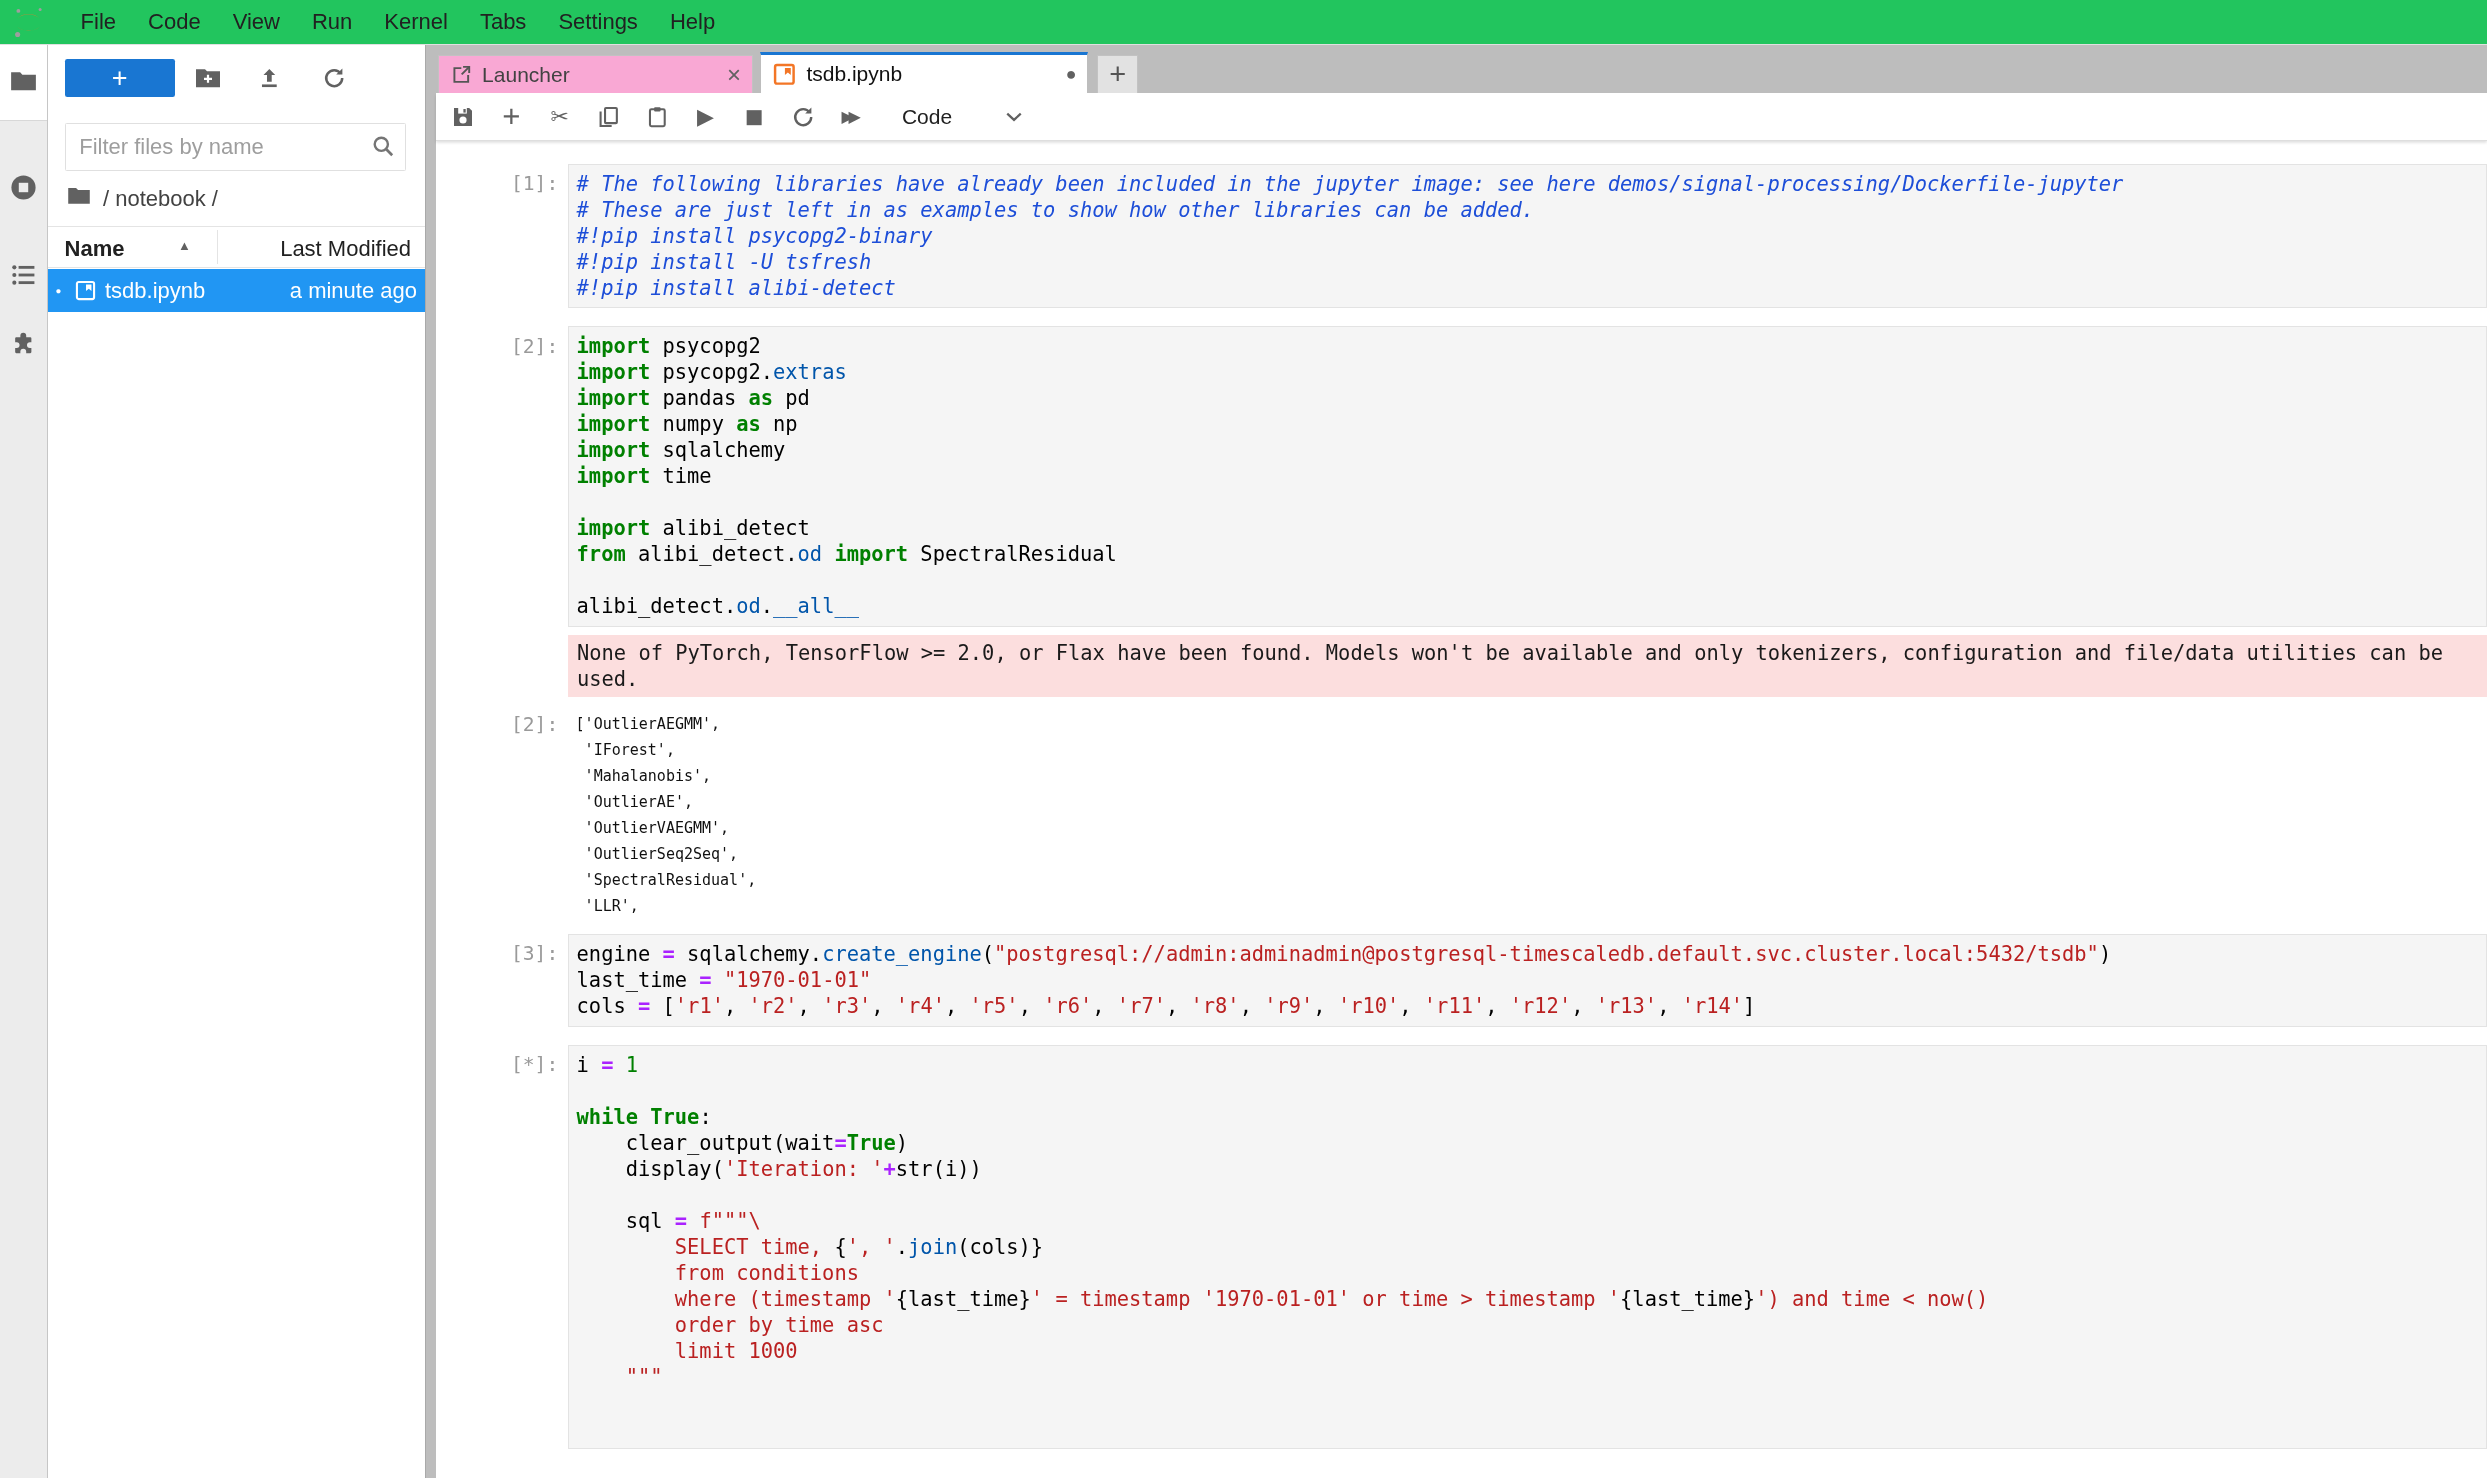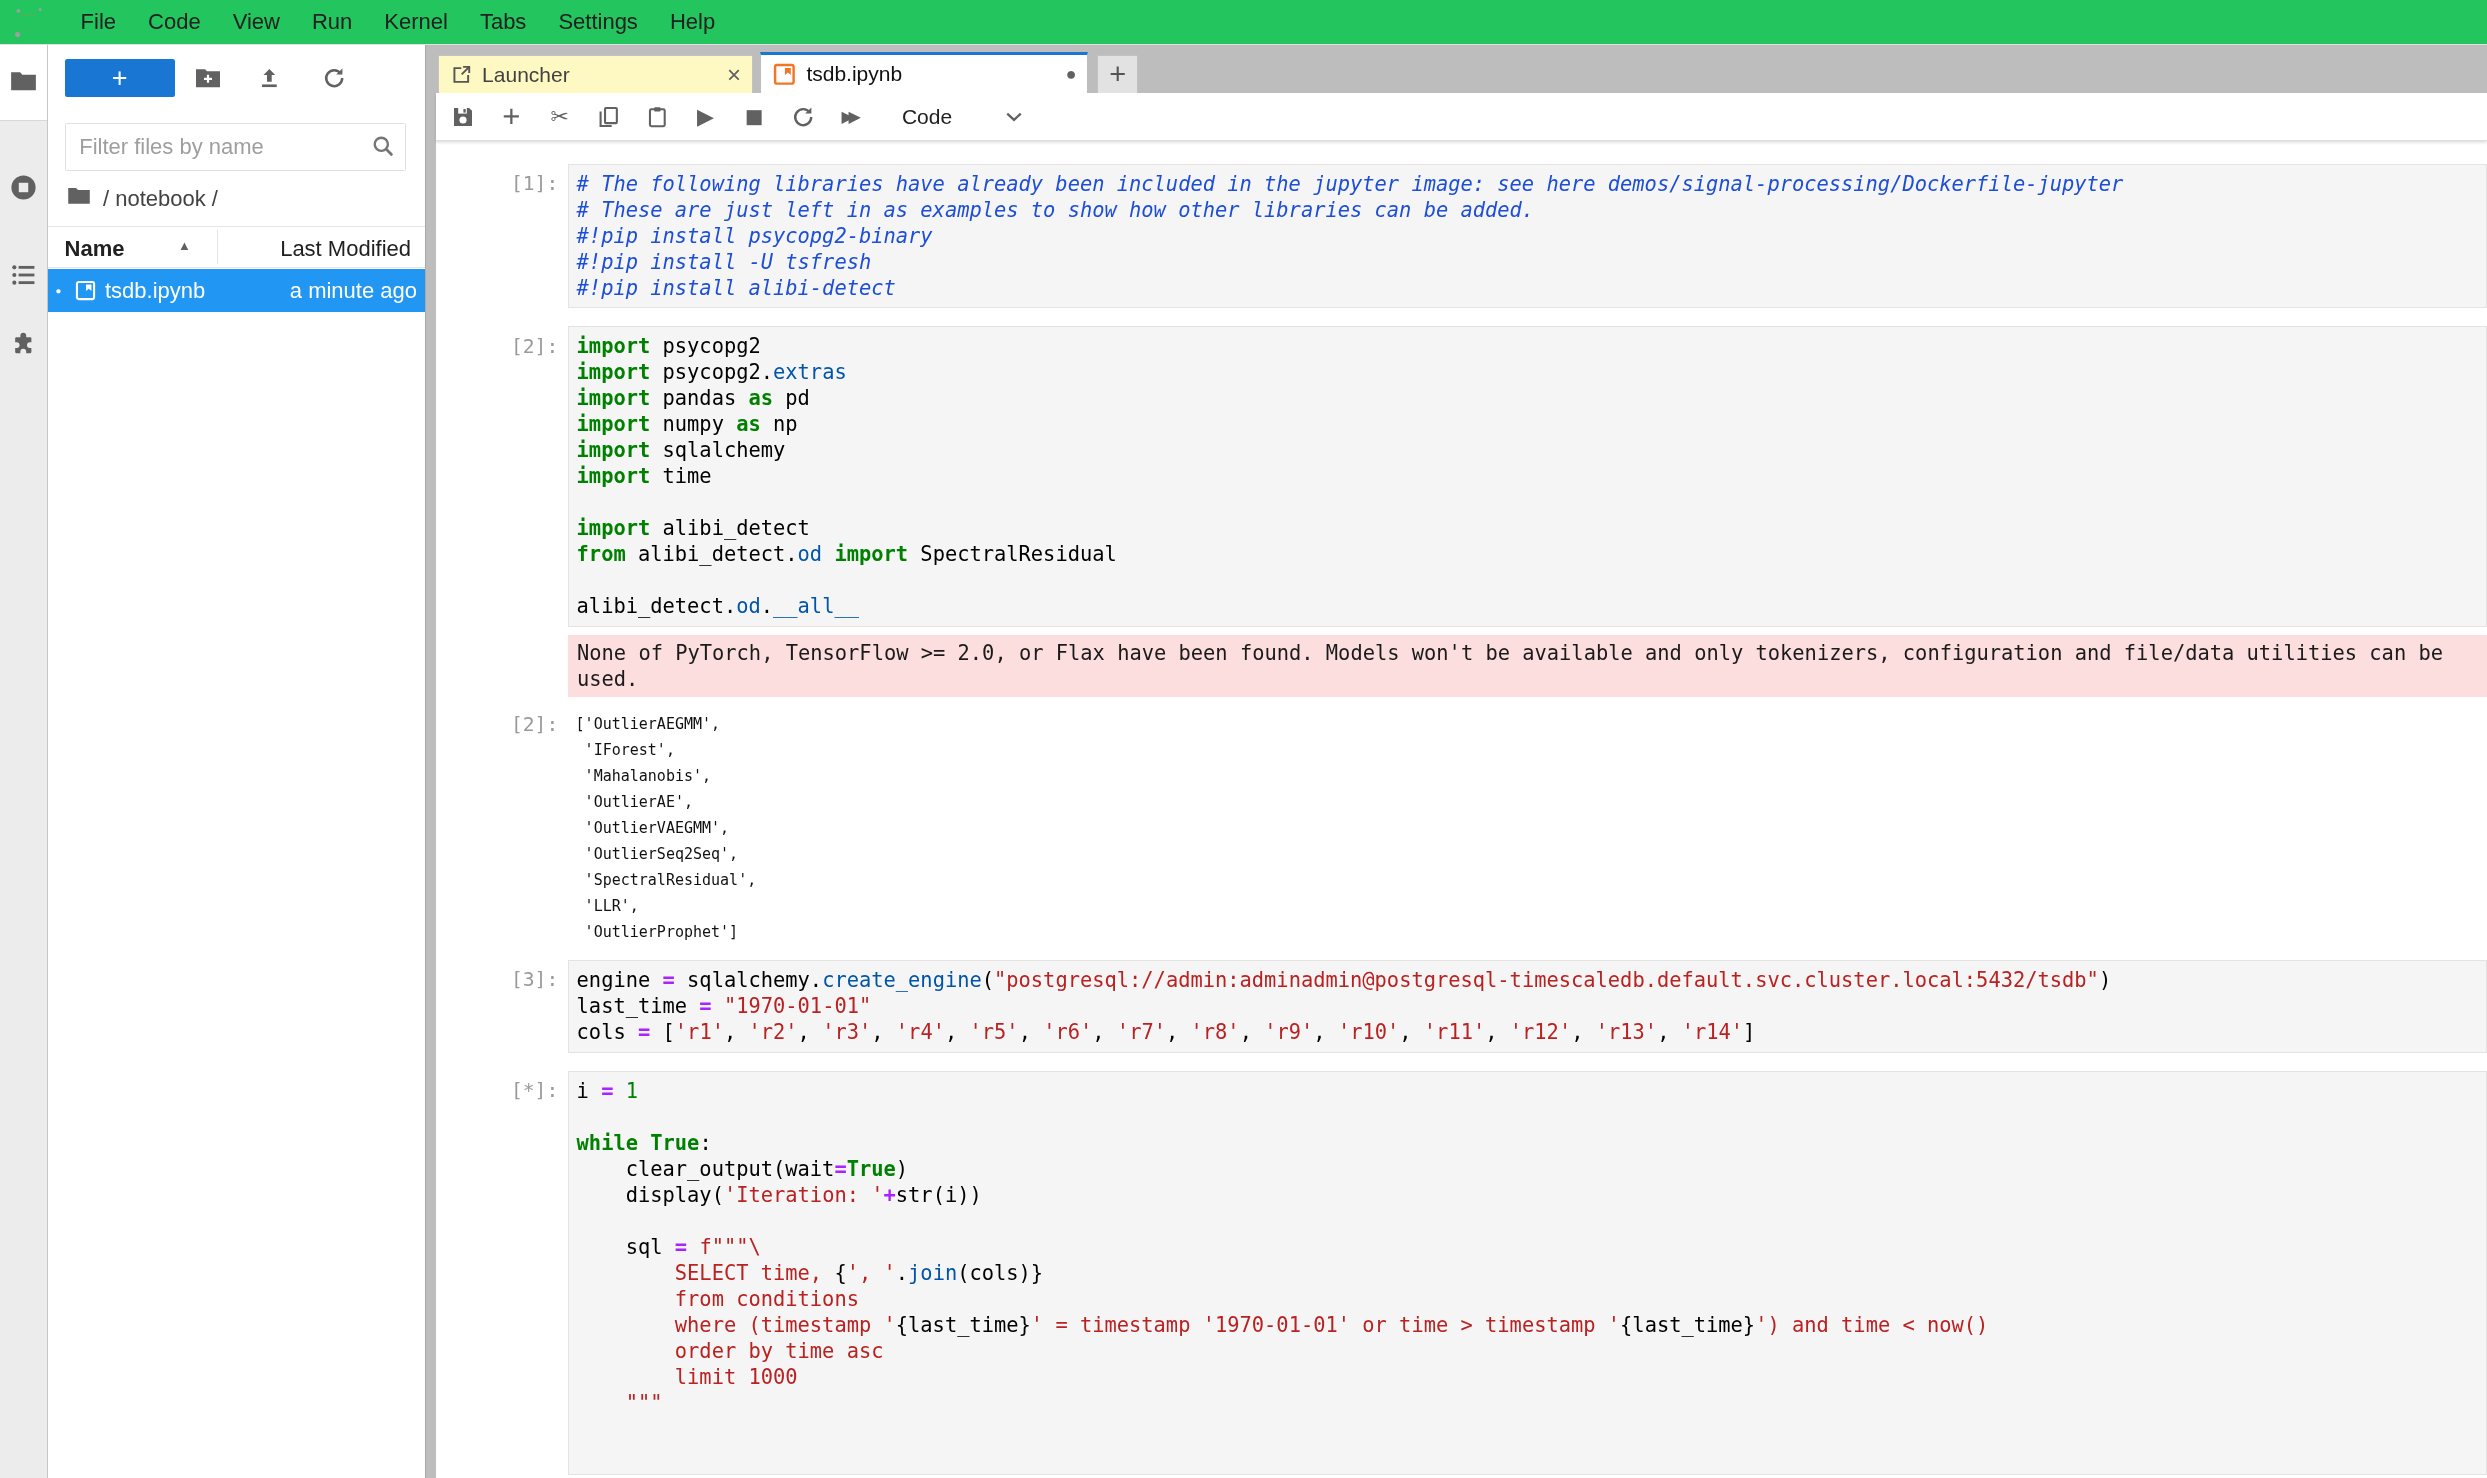--- a/index.html
+++ b/index.html
@@ -59,21 +59,21 @@
   .fb-row .file-icon { flex:0 0 33px; display:flex; justify-content:center; }
   .fb-row .file-name { flex:1; margin-left:3px; }
   .fb-row .file-mtime { margin-right:9px;text-align:right; }
   
   #splitter { position:absolute; top:45px; left:425px; width:10.6px; bottom:0; background:#bdbdbd; border-left:0.8px solid #a9a9a9; }
   
   #main { position:absolute; top:45px; left:436px; right:0; bottom:0; display:flex; flex-direction:column; }
   #tabbar { height:48px; background:#bdbdbd; display:flex; align-items:flex-end; padding-left:1.5px; flex:0 0 48px; }
   .tab {
     height:38px; display:flex; align-items:center; padding:0 10.6px 0 12px;
-    background:#fef9c3; border:0.8px solid #c2c2c2; border-bottom:none; margin-right:7.6px;
+    background:#f9a8d4; border:0.8px solid #c2c2c2; border-bottom:none; margin-right:7.6px;
     font-size:21px; color:#424242;
   }
   .tab.active {
     background:#fff; border-top:3px solid #1976d2; height:41px; color:#111;
     border-left-color:#bdbdbd; border-right-color:#bdbdbd;
   }
   .tab .tab-icon { margin-right:10.6px; display:flex; }
   .tab .tab-label { flex:1; white-space:nowrap; overflow:hidden; }
   .tab .tab-close { margin-left:15px; font-size:24px; color:#616161; }
   .tab .tab-dirty { margin-left:15px; font-size:18px; color:#616161; }
@@ -355,21 +355,20 @@
         <div class="prompt">[2]:</div>
         <div class="output">
           <div class="line">['OutlierAEGMM',</div>
           <div class="line"> 'IForest',</div>
           <div class="line"> 'Mahalanobis',</div>
           <div class="line"> 'OutlierAE',</div>
           <div class="line"> 'OutlierVAEGMM',</div>
           <div class="line"> 'OutlierSeq2Seq',</div>
           <div class="line"> 'SpectralResidual',</div>
           <div class="line"> 'LLR',</div>
-          <div class="line"> 'OutlierProphet']</div>
         </div>
       </div>
       <div class="cell">
         <div class="prompt">[3]:</div>
         <div class="input">
           <div class="line"><span class="tok-t">engine </span><span class="tok-o">= </span><span class="tok-t">sqlalchemy.</span><span class="tok-p">create_engine</span><span class="tok-t">(</span><span class="tok-s">"postgresql://admin:adminadmin@postgresql-timescaledb.default.svc.cluster.local:5432/tsdb"</span><span class="tok-t">)</span></div>
           <div class="line"><span class="tok-t">last_time </span><span class="tok-o">= </span><span class="tok-s">"1970-01-01"</span></div>
           <div class="line"><span class="tok-t">cols </span><span class="tok-o">= </span><span class="tok-t">[</span><span class="tok-s">'r1'</span><span class="tok-t">, </span><span class="tok-s">'r2'</span><span class="tok-t">, </span><span class="tok-s">'r3'</span><span class="tok-t">, </span><span class="tok-s">'r4'</span><span class="tok-t">, </span><span class="tok-s">'r5'</span><span class="tok-t">, </span><span class="tok-s">'r6'</span><span class="tok-t">, </span><span class="tok-s">'r7'</span><span class="tok-t">, </span><span class="tok-s">'r8'</span><span class="tok-t">, </span><span class="tok-s">'r9'</span><span class="tok-t">, </span><span class="tok-s">'r10'</span><span class="tok-t">, </span><span class="tok-s">'r11'</span><span class="tok-t">, </span><span class="tok-s">'r12'</span><span class="tok-t">, </span><span class="tok-s">'r13'</span><span class="tok-t">, </span><span class="tok-s">'r14'</span><span class="tok-t">]</span></div>
         </div>
       </div>

